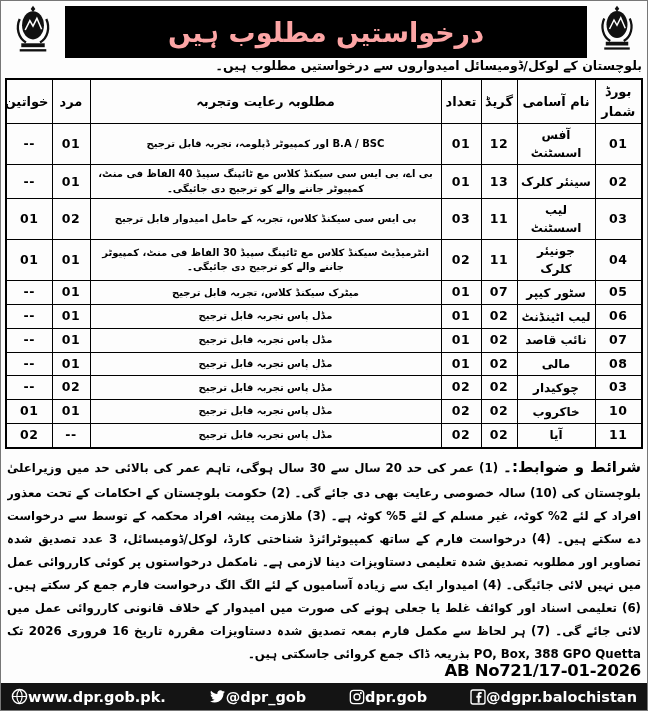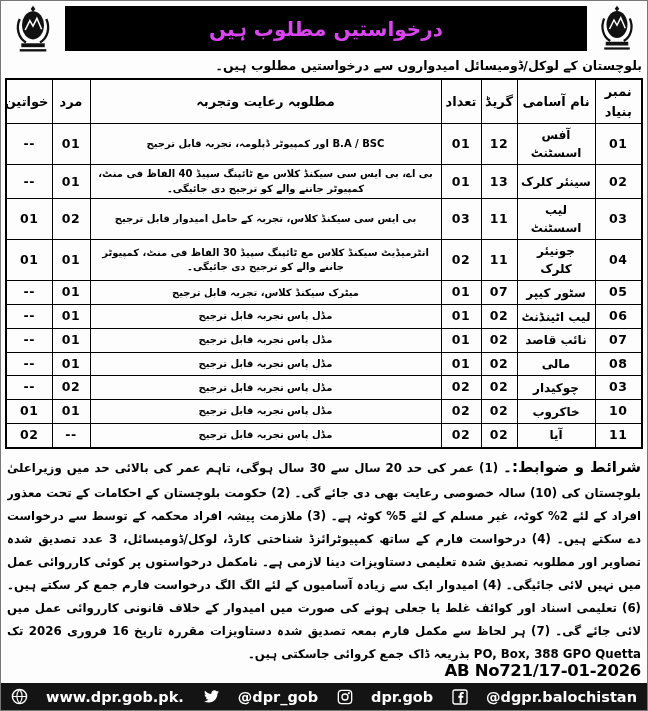--- a/index.html
+++ b/index.html
@@ -6,23 +6,23 @@
   .page{
     width:648px;height:711px;margin:0 auto;background:#fdfdfd;color:#000;
     font-family:"DejaVu Sans",sans-serif;direction:rtl;display:flex;flex-direction:column;
     overflow:hidden;box-sizing:border-box;border:1px solid #777;
   }
   
   .header{display:flex;align-items:flex-start;gap:6px;padding:4px 6px 0;height:52px;box-sizing:border-box;}
   .emblem{flex:0 0 auto;}
   .emblem svg{display:block;}
   .title-box{
-    flex:1;background:#000;color:#d946ef;height:45px;margin-top:1px;
+    flex:1;background:#000;color:#fca5a5;height:52px;margin-top:1px;
     display:flex;align-items:center;justify-content:center;
-    font-size:20px;font-weight:700;letter-spacing:1px;
+    font-size:27px;font-weight:700;letter-spacing:1px;
   }
   
   .intro{padding:3px 5px 1px;font-weight:700;}
   .intro p{margin:0;font-size:12.5px;line-height:1.55;text-align:justify;}
   .intro p.short{}
   
   .vac-table{width:calc(100% - 8px);margin:2px 4px;border-collapse:collapse;border:2px solid #000;table-layout:fixed;}
   .vac-table th,.vac-table td{
     border:1.5px solid #000;padding:2px 3px;text-align:center;vertical-align:middle;
     font-weight:700;line-height:1.5;overflow:hidden;
@@ -35,21 +35,21 @@
   .terms{position:relative;flex:1;margin:2px 6px 0;overflow:hidden;}
   .terms p{margin:0;font-size:11.8px;font-weight:700;line-height:1.95;text-align:justify;}
   .terms-heading{font-size:15px;font-weight:900;letter-spacing:1px;}
   .ref-no{position:absolute;right:0;bottom:3px;direction:ltr;font-weight:900;font-size:16.5px;letter-spacing:-.3px;}
   
   .footer{
     height:27px;flex:0 0 27px;background:#141414;color:#fff;direction:ltr;
     display:flex;align-items:center;justify-content:space-between;padding:0 10px;box-sizing:border-box;
     font-size:14.5px;font-weight:700;
   }
-  .f-item{display:flex;align-items:center;gap:18px;white-space:nowrap;}
+  .f-item{display:flex;align-items:center;gap:0;white-space:nowrap;}
   .f-item svg{display:block;}
 </style>
 </head>
 <body>
 
 <div class="page">
 
   <div class="header">
     <div class="emblem">
       <svg width="48" height="48" viewBox="0 0 60 64">
@@ -87,21 +87,21 @@
       <col style="width:47px">
         <col style="width:78px">
         <col style="width:36px">
         <col style="width:40px">
       <col>
         <col style="width:38px">
         <col style="width:46px">
     </colgroup>
     <thead>
       <tr>
-        <th>نمبر بنیاد</th>
+        <th>بورڈ شمار</th>
         <th>نام آسامی</th>
         <th>گریڈ</th>
         <th>تعداد</th>
         <th>مطلوبہ رعایت وتجربہ</th>
         <th>مرد</th>
         <th>خواتین</th>
       </tr>
     </thead>
     <tbody>
 

